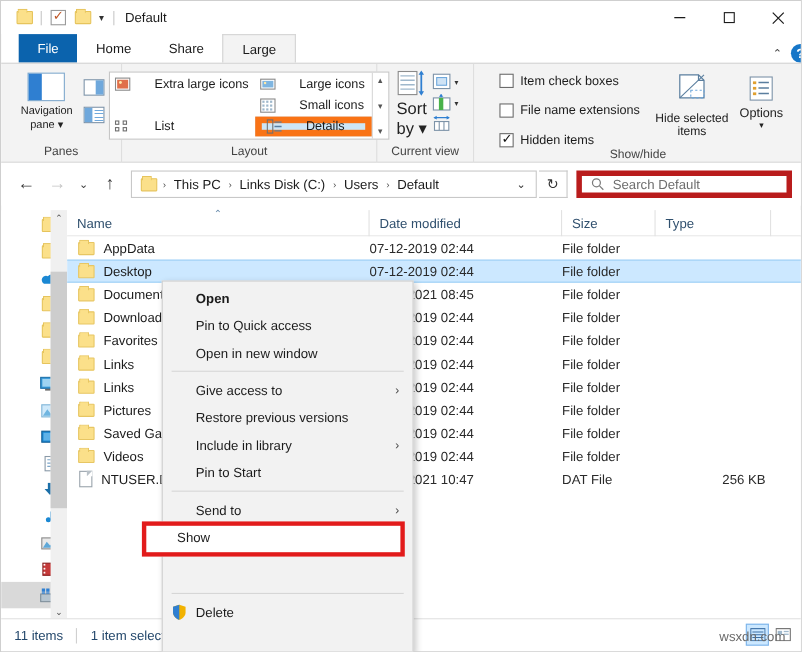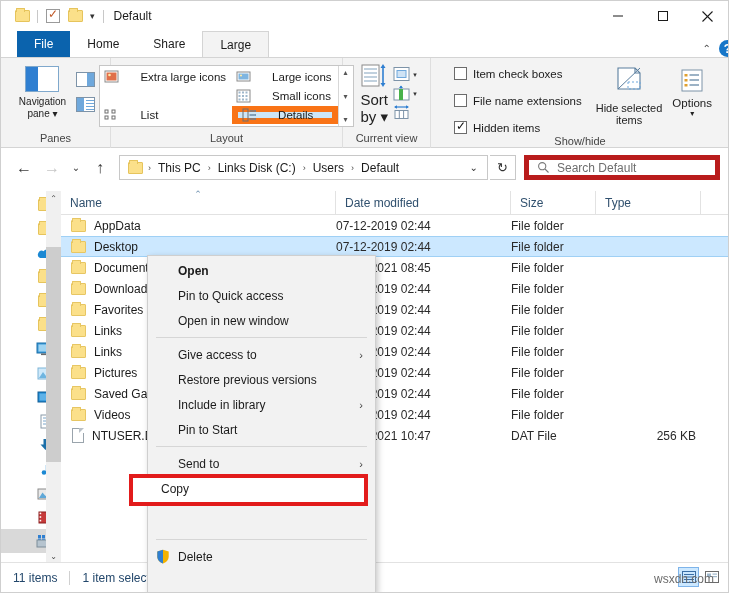--- a/index.html
+++ b/index.html
@@ -856,15 +856,15 @@
       <svg class="shield" viewBox="0 0 14 15">
         <path d="M7 0.8 L12.7 2.6 V7.5 C12.7 11 10 13.5 7 14.4 C4 13.5 1.3 11 1.3 7.5 V2.6 Z" fill="#f2b200"></path>
         <path d="M7 0.8 L1.3 2.6 V7.5 C1.3 11 4 13.5 7 14.4 Z" fill="#2f7fd1"></path>
       </svg>
       <span>Delete</span>
     </div>
 
   </div>
 
   <div class="redbox"></div>
-  <div class="redbox-label">Copy</div>
+  <div class="redbox-label">Show</div>
 
 </div>
 
 </body></html>

